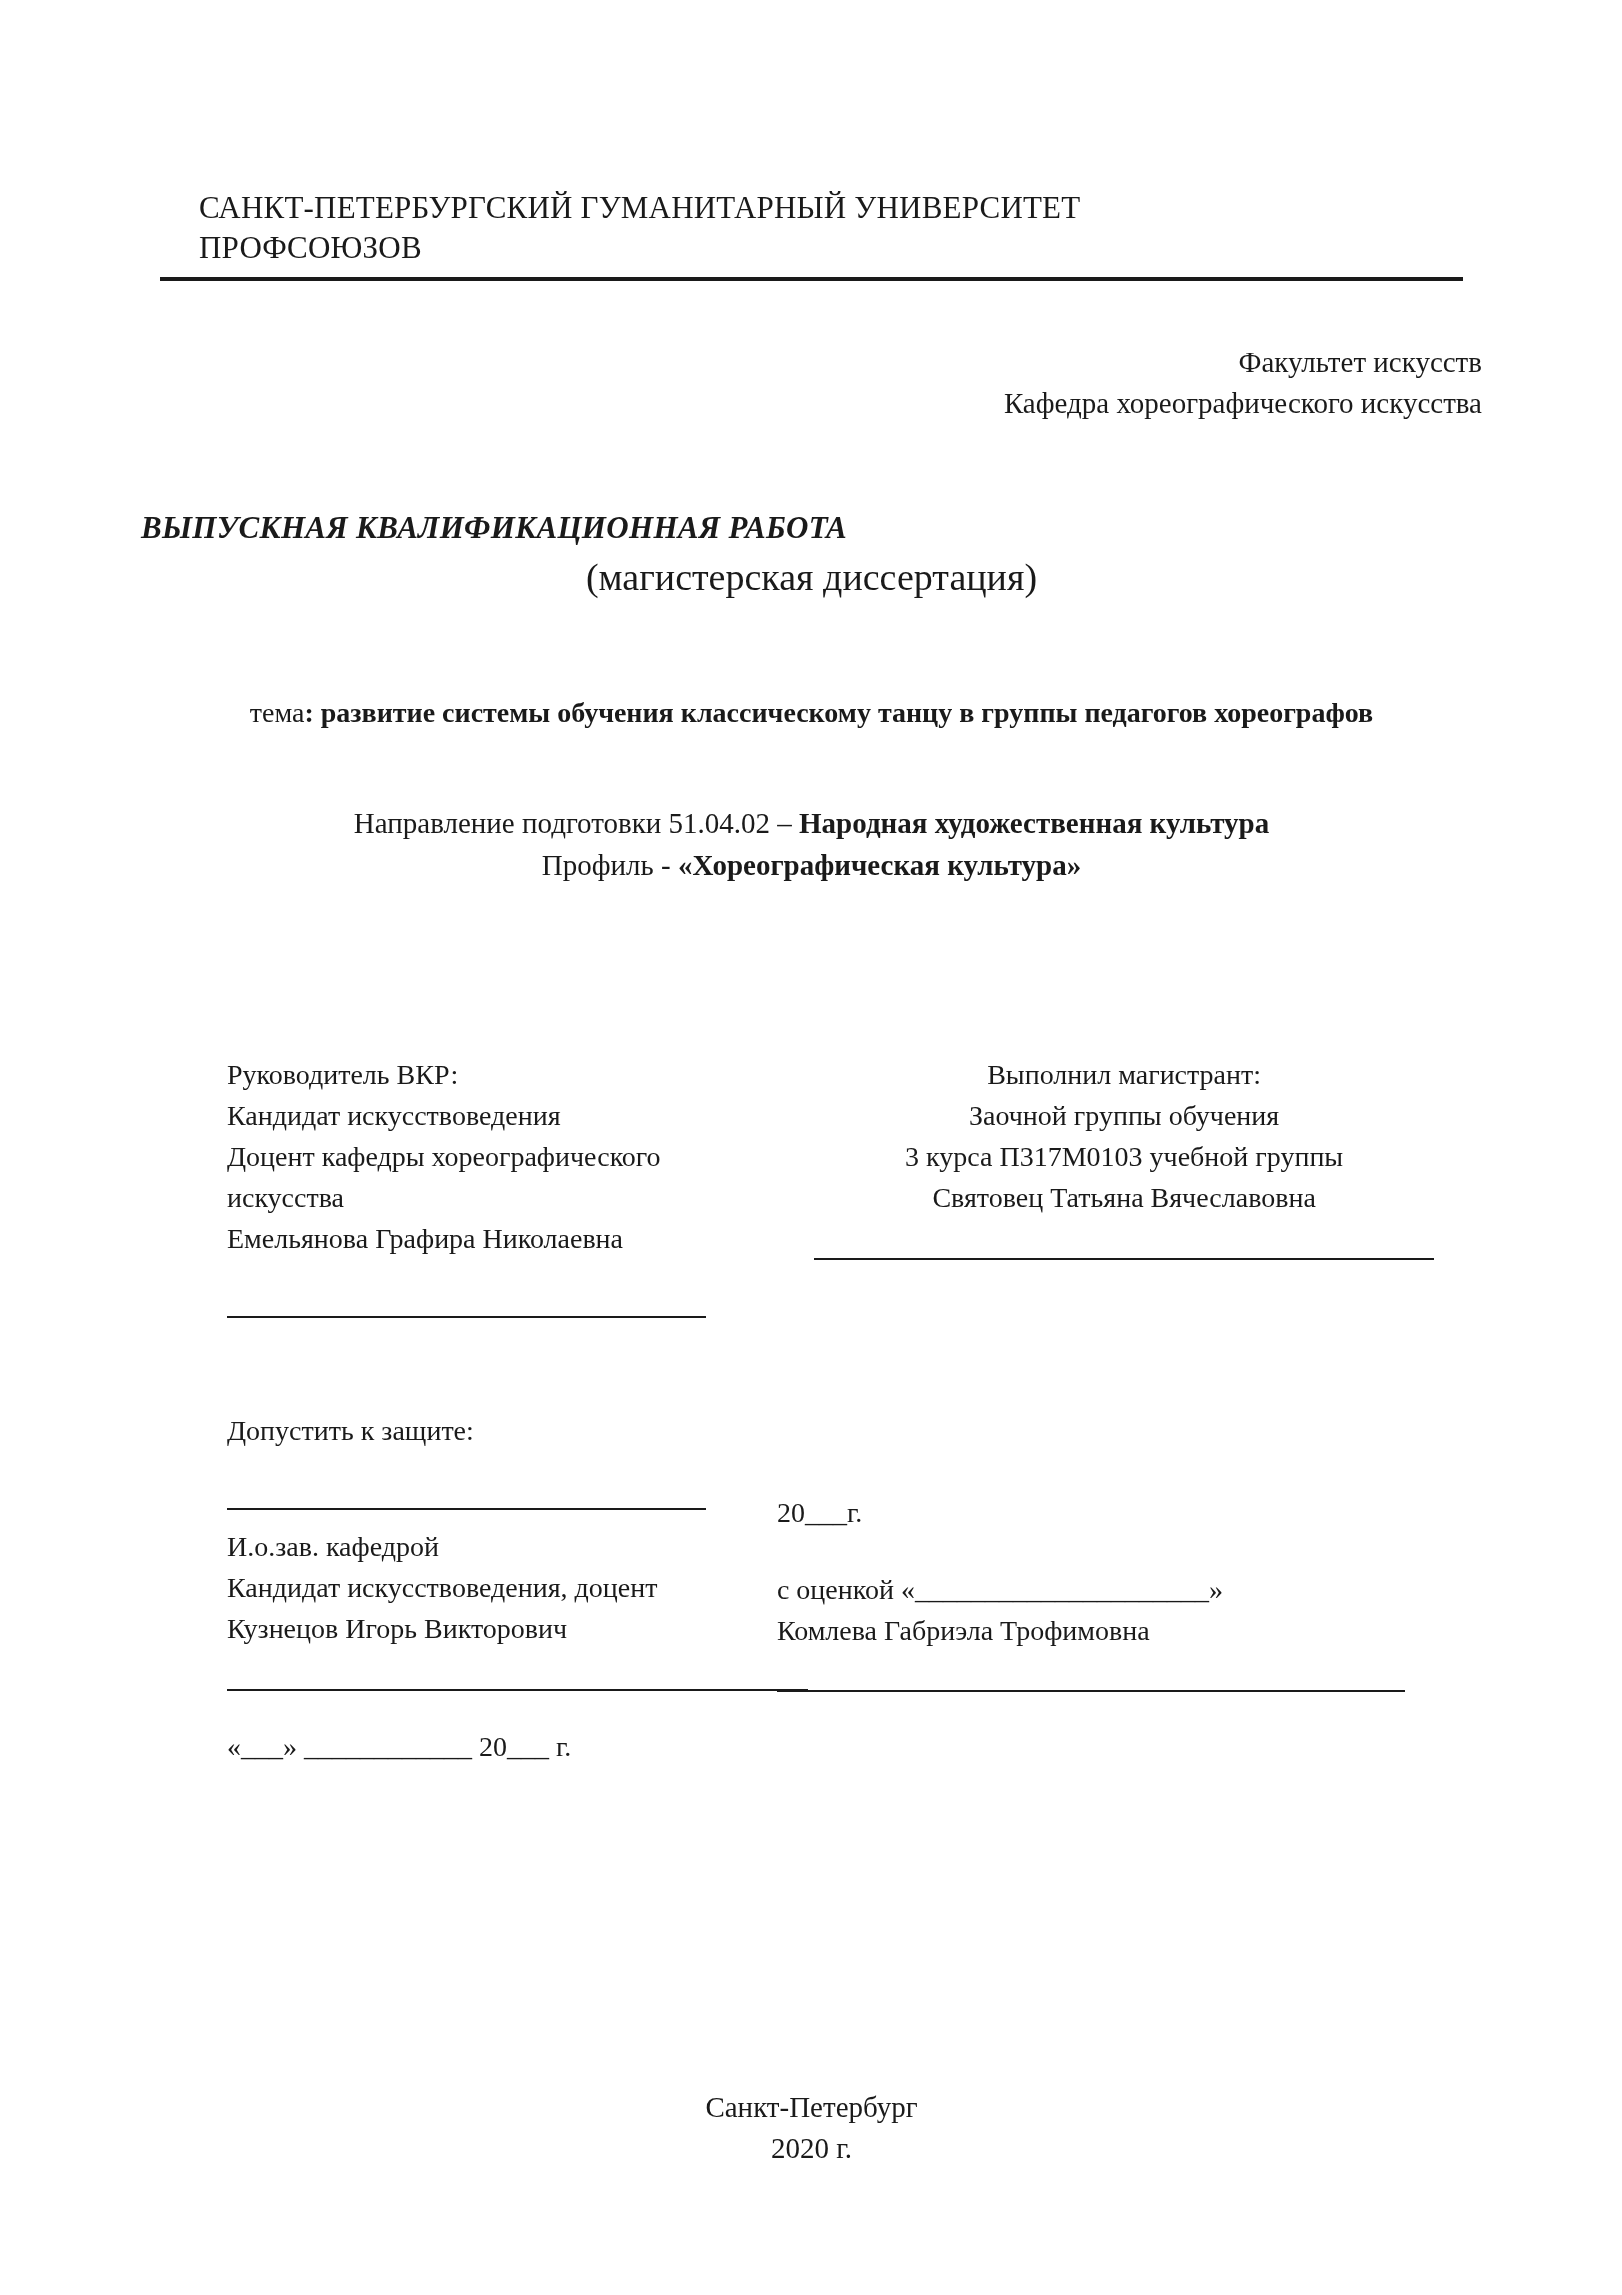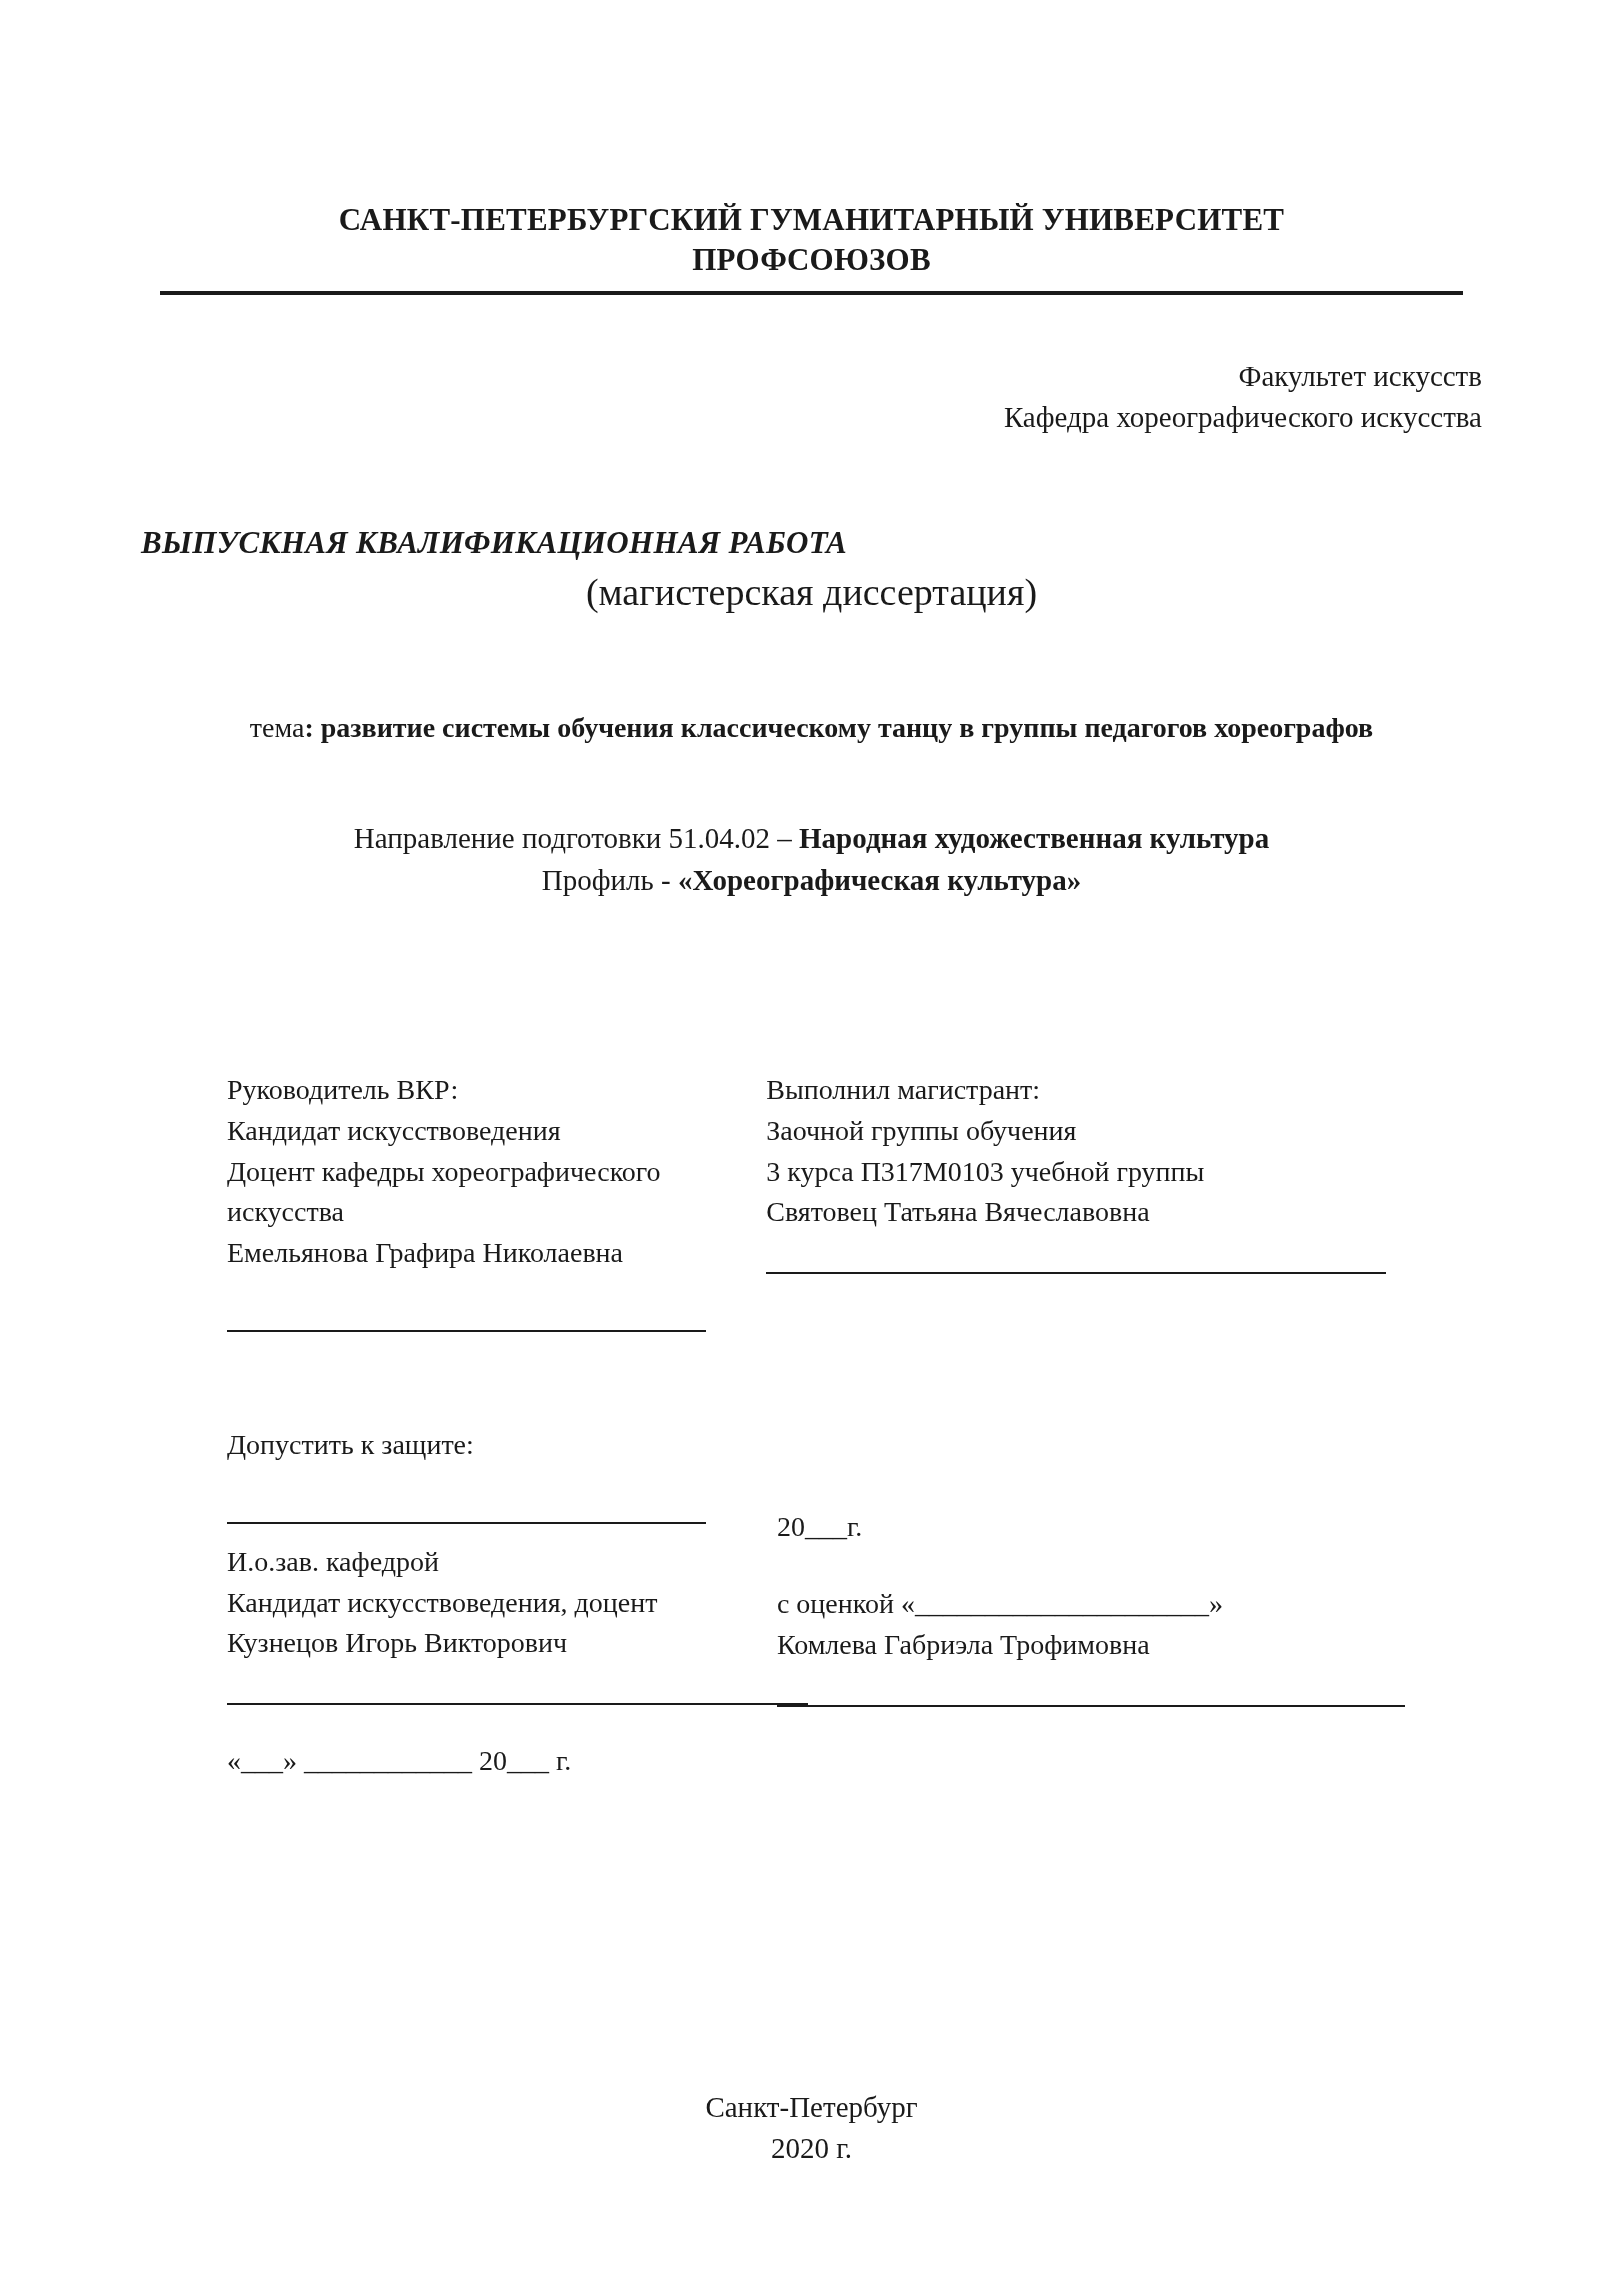--- a/index.html
+++ b/index.html
@@ -18,25 +18,24 @@
     position: relative;
     width: 1623px;
     height: 2295px;
     box-sizing: border-box;
     padding: 188px 141px 94px 141px;
   }
   .bold { font-weight: bold; }
 
   .univ-title {
     font-size: 31px;
-    font-weight: bold;
+    font-weight: normal;
     line-height: 1.28;
     letter-spacing: 0.2px;
-    text-align: center;
-    margin: 12px auto;
+    margin: 0 auto;
     width: 1225px;
   }
   .rule {
     width: 1303px;
     height: 3.9px;
     background: #1a1a1a;
     margin: 9.4px auto 0 auto;
   }
 
   .faculty-block {
@@ -89,20 +88,21 @@
   }
   .col-left {
     width: 628px;
     padding-left: 86px;
     box-sizing: border-box;
   }
   .col-right {
     width: 738px;
     padding-left: 7.9px;
     box-sizing: border-box;
+    text-align: center;
   }
   .lines {
     font-size: 28px;
     line-height: 1.46;
   }
   .lines div { white-space: nowrap; }
   .wrapline { white-space: normal !important; }
 
   .blank {
     display: inline-block;

